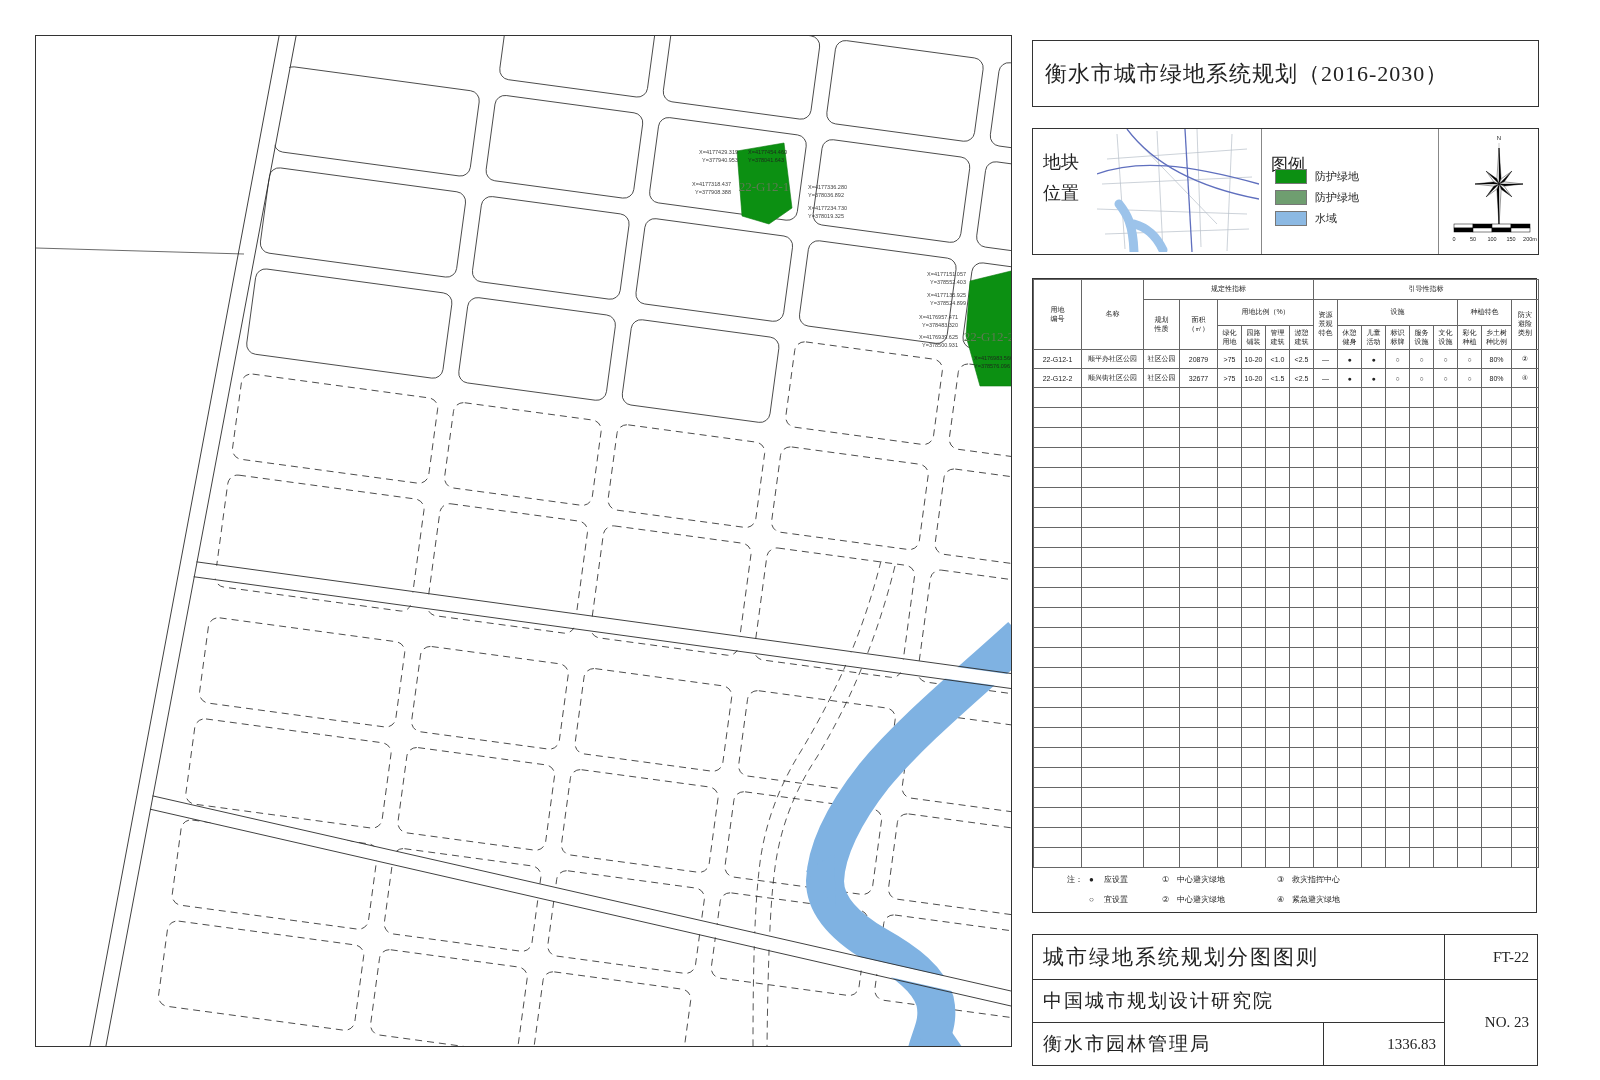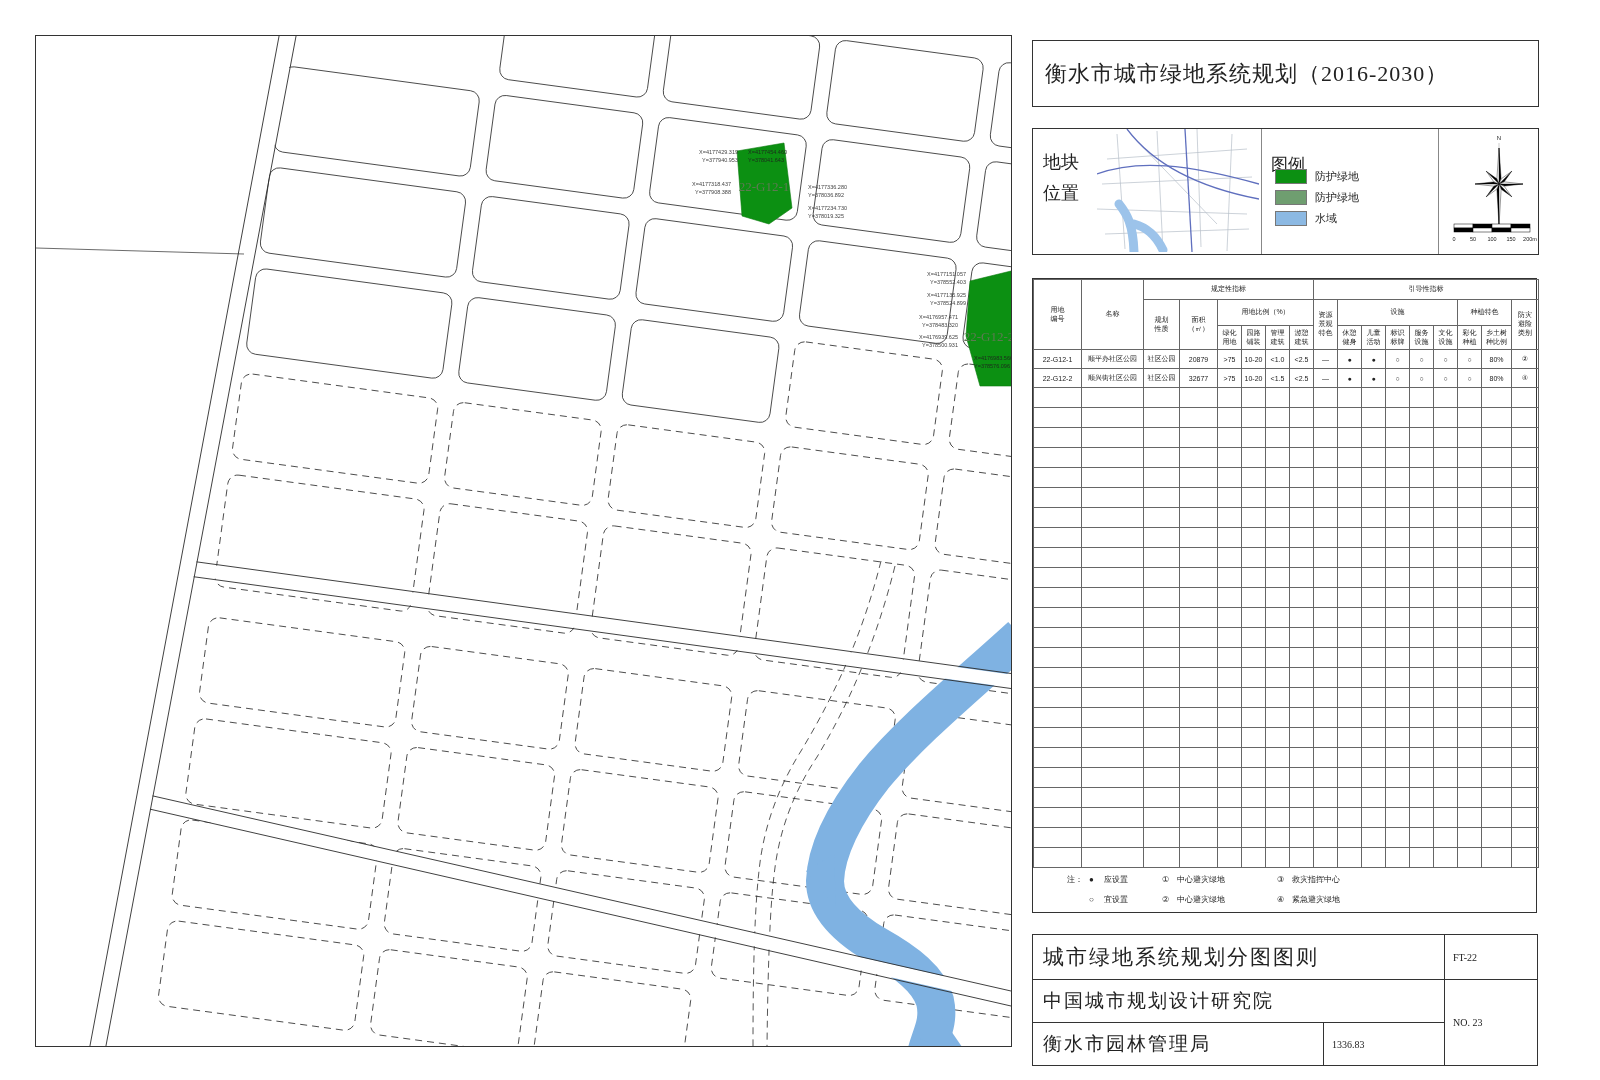--- a/index.html
+++ b/index.html
@@ -32,21 +32,21 @@
   .note-label{margin-left:34px;width:22px}
   .note-sym{width:15px;text-align:left}
   .note-t1{width:58px}
   .note-t2{width:100px}
   
   #tb-box{left:1032px;top:934px;width:505px;height:111px}
   #tb-table{border-collapse:collapse;table-layout:fixed;width:505px;height:111px}
   #tb-table td{border:1px solid #333;padding:8px}
   .tb-big{font-family:"Liberation Serif",serif;font-size:21px;padding-left:10px !important;letter-spacing:2px}
   .tb-mid{font-family:"Liberation Serif",serif;font-size:19px;padding-left:10px !important;letter-spacing:2px}
-  .tb-c{font-family:"Liberation Serif",serif;font-size:10px;text-align:left}
+  .tb-c{font-family:"Liberation Serif",serif;font-size:15px;text-align:right}
 </style>
 </head>
 <body>
 
 <div id="map-frame" class="abs">
 <svg width="975" height="1010" viewBox="0 0 975 1010">
   <defs>
         <clipPath id="mapclip">
           <rect x="0" y="0" width="975" height="1010"></rect>
         </clipPath>

